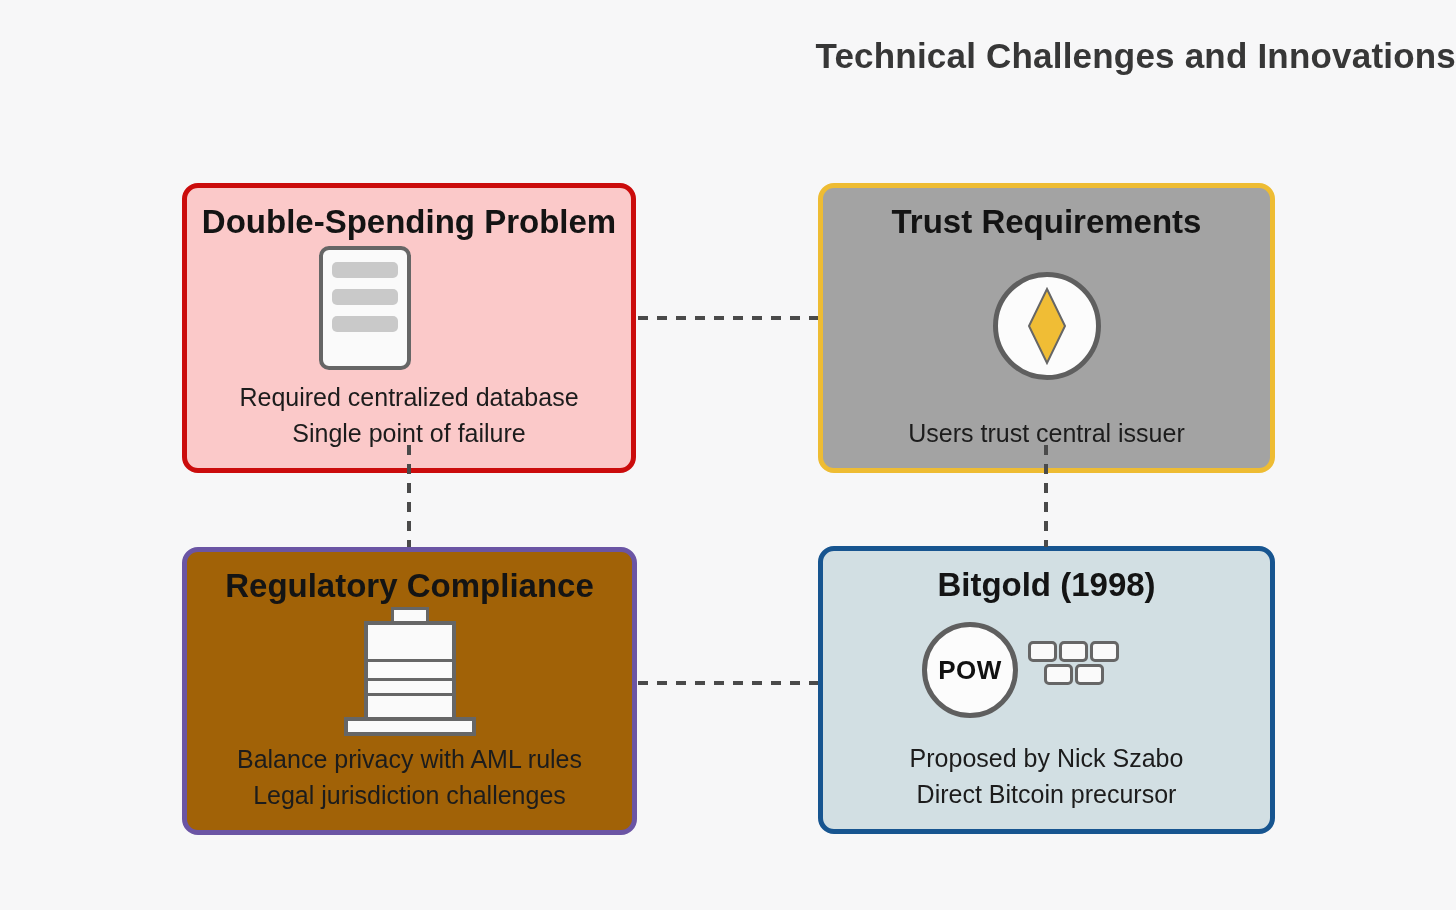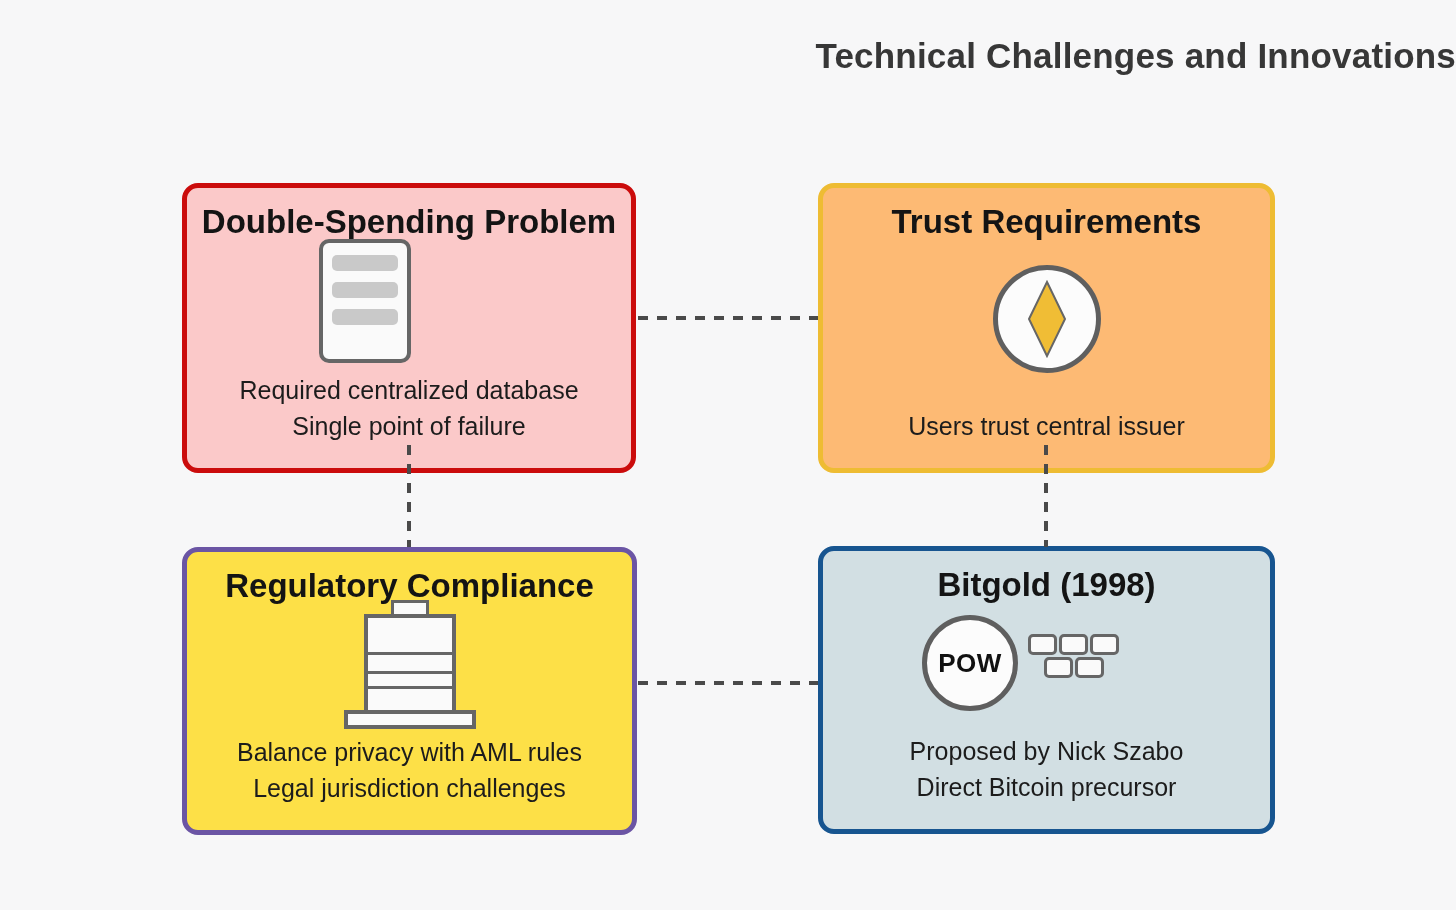--- a/index.html
+++ b/index.html
@@ -48,21 +48,21 @@
     white-space: nowrap;
   }
   .icon-zone {
     flex: 1;
     display: flex;
     align-items: center;
     justify-content: center;
     min-height: 0;
   }
   .card-lines {
-    margin: 12px;
+    margin: 5px;
     text-align: center;
     font-size: 25px;
     line-height: 36px;
     color: #1c1c1c;
   }
   .card-lines span { display: block; white-space: nowrap; }
 
   #card-double-spending { left: 182px; top: 183px; width: 454px; height: 290px; }
   #card-trust           { left: 818px; top: 183px; width: 457px; height: 290px; }
   #card-regulatory      { left: 182px; top: 547px; width: 455px; height: 288px; }
@@ -192,35 +192,35 @@
         <span class="bar"></span>
         <span class="bar"></span>
       </div>
     </div>
     <p class="card-lines">
       <span>Required centralized database</span>
       <span>Single point of failure</span>
     </p>
   </section>
 
-  <section class="card" id="card-trust" style="border-color: rgb(238, 188, 51); background-color: #fdba74;">
+  <section class="card" id="card-trust" style="border-color: rgb(238, 188, 51); background-color: #a3a3a3;">
     <h2 class="card-title">Trust Requirements</h2>
     <div class="icon-zone">
       <div class="coin-icon">
         <svg width="40" height="78" viewBox="0 0 40 78">
           <polygon points="20,2 38,39 20,76 2,39" fill="#f0bd35" stroke="#666" stroke-width="2"></polygon>
         </svg>
       </div>
     </div>
     <p class="card-lines">
       <span>Users trust central issuer</span>
     </p>
   </section>
 
-  <section class="card" id="card-regulatory" style="border-color: rgb(107, 85, 164); background-color: #fde047; justify-content: center;">
+  <section class="card" id="card-regulatory" style="border-color: rgb(107, 85, 164); background-color: #a16207; justify-content: center;">
     <h2 class="card-title">Regulatory Compliance</h2>
     <div class="icon-zone">
       <div class="building-icon">
         <div class="building-top"></div>
         <div class="building-body">
           <div class="floor-1"></div>
           <div class="floor-2"></div>
           <div class="floor-3"></div>
           <div class="floor-4"></div>
         </div>

